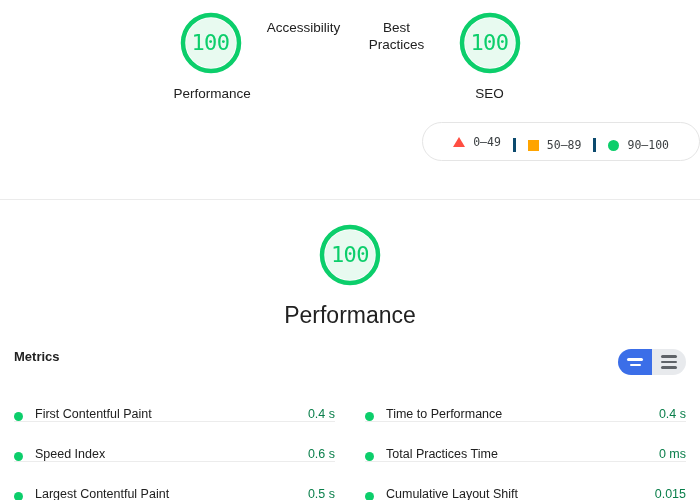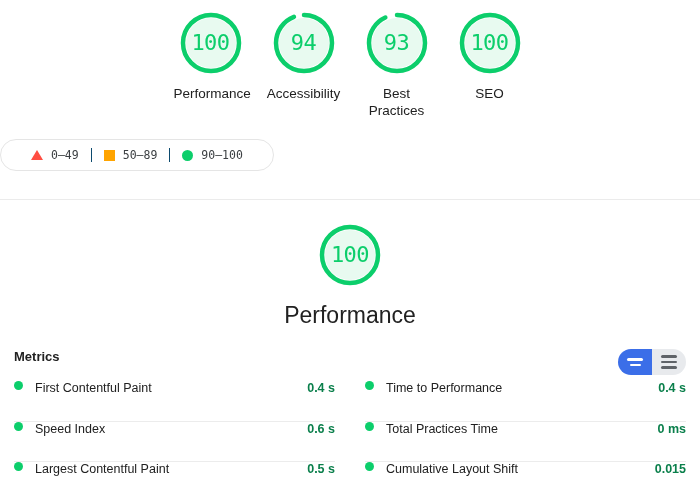--- a/index.html
+++ b/index.html
@@ -67,21 +67,21 @@
     font-size: 13.5px;
     line-height: 17px;
     text-align: center;
     color: #212121;
     max-width: 74px;
   }
 
   
   .legend-row {
     display: flex;
-    justify-content: flex-start;
+    justify-content: flex-end;
     margin-top: 20px;
   }
 
   .legend-pill {
     display: flex;
     align-items: center;
     gap: 0;
     border: 1px solid #e5e5e5;
     border-radius: 20px;
     padding: 8px 18px;
@@ -90,21 +90,21 @@
 
   .legend-chip {
     display: flex;
     align-items: center;
     padding: 0 12px;
     font-family: "DejaVu Sans Mono", monospace;
     font-size: 11.5px;
     color: #3c4043;
     white-space: nowrap;
   }
-  .legend-chip + .legend-chip { border-left: 1px solid #0c4a6e; }
+  .legend-chip + .legend-chip { border-left: 3px solid #0c4a6e; margin-top: 7px; }
 
   .swatch { width: 11px; height: 11px; margin-right: 8px; flex: none; }
   .swatch.tri {
     width: 0; height: 0; margin-right: 8px;
     border-left: 6px solid transparent;
     border-right: 6px solid transparent;
     border-bottom: 10px solid #ff4e42;
   }
   .swatch.sq { background: #ffa400; }
   .swatch.circ { border-radius: 50%; background: #0cce6b; }
@@ -188,38 +188,38 @@
   .metrics-grid {
     display: flex;
     padding: 0 14px;
     gap: 30px;
     margin-top: 6px;
   }
   .metrics-col { flex: 1; min-width: 0; }
 
   .metric-row {
     display: flex;
-    align-items: flex-start;
+    align-items: flex-end;
     height: 40px;
     border-top: 1px solid #ececec;
     font-size: 12.5px;
   }
   .metrics-col .metric-row:first-child { border-top: none; }
 
   .metric-dot {
     width: 9px; height: 9px;
     border-radius: 50%;
     background: #0cce6b;
     flex: none;
     margin-right: 12px;
   }
   .metric-name { flex: 1; color: #212121; white-space: nowrap; overflow: hidden; }
   .metric-value {
     color: #0a7f4b;
-    font-weight: bold;
+    font-weight: normal;
     font-size: 12.5px;
     margin-left: 10px;
     white-space: nowrap;
   }
 </style>
 </head>
 <body>
 
 <div class="summary-panel">
 
@@ -230,38 +230,24 @@
         <svg viewBox="0 0 66 66">
           <circle cx="33" cy="33" r="25" fill="#e8faf0" stroke="none"></circle>
           <circle class="arc" cx="33" cy="33" r="28" fill="none" stroke="#0cce6b" stroke-width="4.5" stroke-linecap="round" stroke-dasharray="175.92918860102841 175.92918860102841"></circle>
         </svg>
         <span class="gauge-value" style="color:#0cce6b">100</span>
       </div>
       <div class="gauge-label">Performance</div>
     </div>
 
     <div class="gauge-item">
-      <div class="gauge-wrap">
-        <svg viewBox="0 0 66 66">
-          <circle cx="33" cy="33" r="25" fill="#e8faf0" stroke="none"></circle>
-          <circle class="arc" cx="33" cy="33" r="28" fill="none" stroke="#0cce6b" stroke-width="4.5" stroke-linecap="round" stroke-dasharray="165.3734372849667 175.92918860102841"></circle>
-        </svg>
-        <span class="gauge-value" style="color:#0cce6b">94</span>
-      </div>
       <div class="gauge-label">Accessibility</div>
     </div>
 
     <div class="gauge-item">
-      <div class="gauge-wrap">
-        <svg viewBox="0 0 66 66">
-          <circle cx="33" cy="33" r="25" fill="#e8faf0" stroke="none"></circle>
-          <circle class="arc" cx="33" cy="33" r="28" fill="none" stroke="#0cce6b" stroke-width="4.5" stroke-linecap="round" stroke-dasharray="163.61414539895642 175.92918860102841"></circle>
-        </svg>
-        <span class="gauge-value" style="color:#0cce6b">93</span>
-      </div>
       <div class="gauge-label">Best Practices</div>
     </div>
 
     <div class="gauge-item">
       <div class="gauge-wrap">
         <svg viewBox="0 0 66 66">
           <circle cx="33" cy="33" r="25" fill="#e8faf0" stroke="none"></circle>
           <circle class="arc" cx="33" cy="33" r="28" fill="none" stroke="#0cce6b" stroke-width="4.5" stroke-linecap="round" stroke-dasharray="175.92918860102841 175.92918860102841"></circle>
         </svg>
         <span class="gauge-value" style="color:#0cce6b">100</span>

